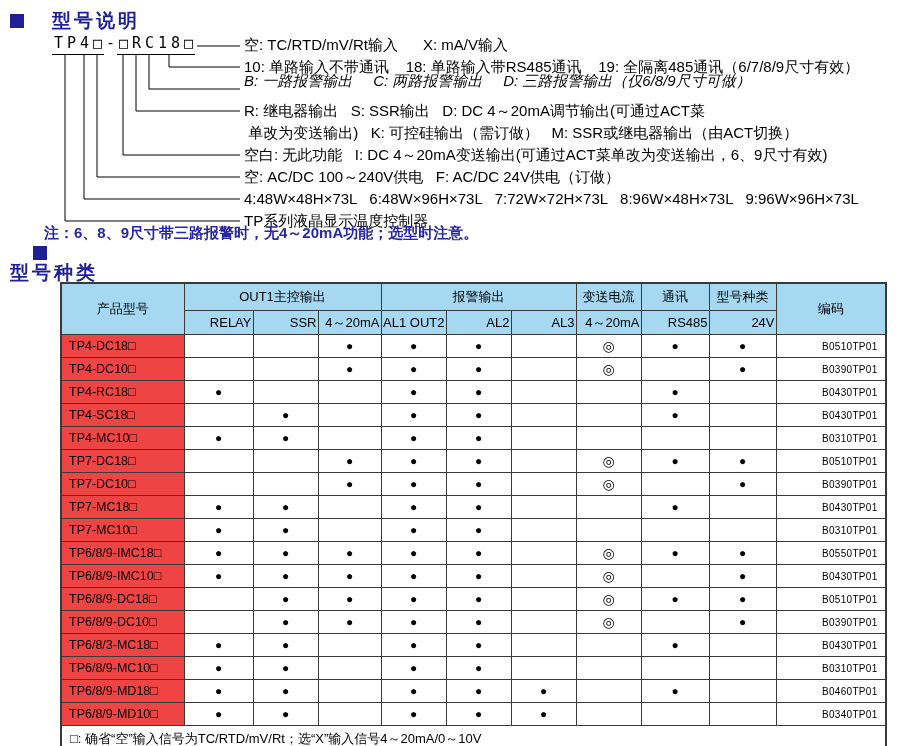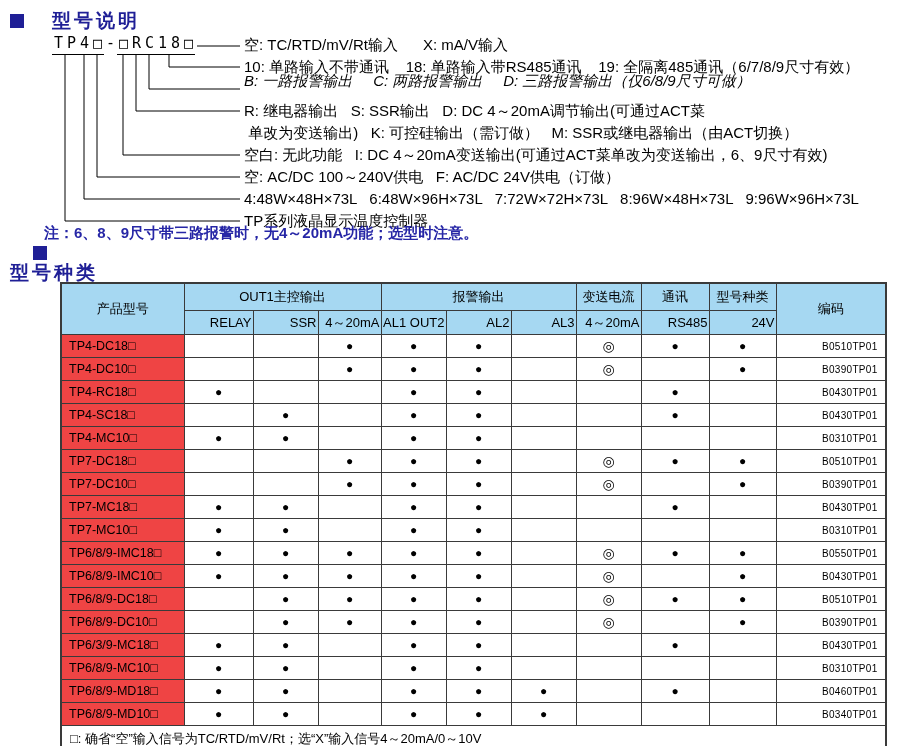--- a/index.html
+++ b/index.html
@@ -303,21 +303,21 @@
           <td class="flag-cell dot">●</td>
           <td class="flag-cell dot">●</td>
           <td class="flag-cell dot">●</td>
           <td class="flag-cell dot"></td>
           <td class="flag-cell ring">◎</td>
           <td class="flag-cell dot"></td>
           <td class="flag-cell dot">●</td>
           <td class="code-cell">B0390TP01</td>
         </tr>
         <tr>
-          <td class="model-cell">TP6/3/9-MC18□</td>
+          <td class="model-cell">TP6/8/3-MC18□</td>
           <td class="flag-cell dot">●</td>
           <td class="flag-cell dot">●</td>
           <td class="flag-cell dot"></td>
           <td class="flag-cell dot">●</td>
           <td class="flag-cell dot">●</td>
           <td class="flag-cell dot"></td>
           <td class="flag-cell dot"></td>
           <td class="flag-cell dot">●</td>
           <td class="flag-cell dot"></td>
           <td class="code-cell">B0430TP01</td>

